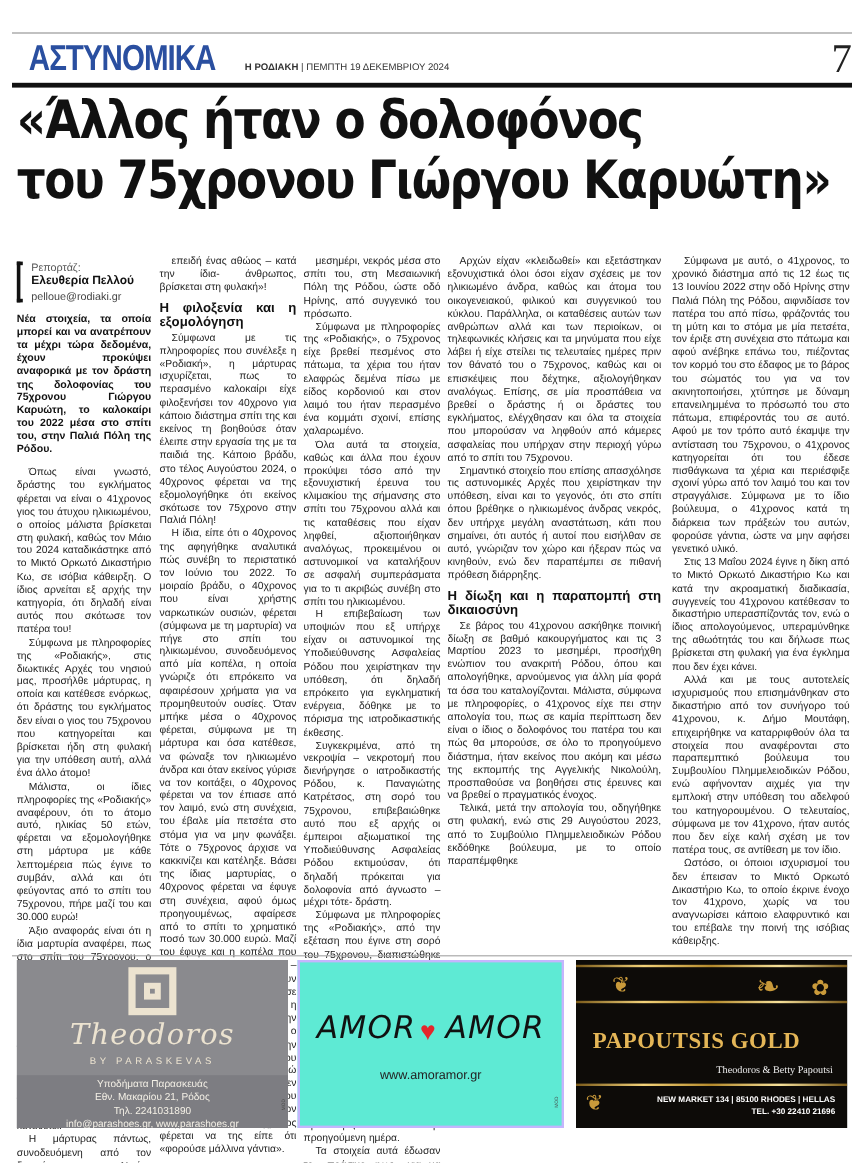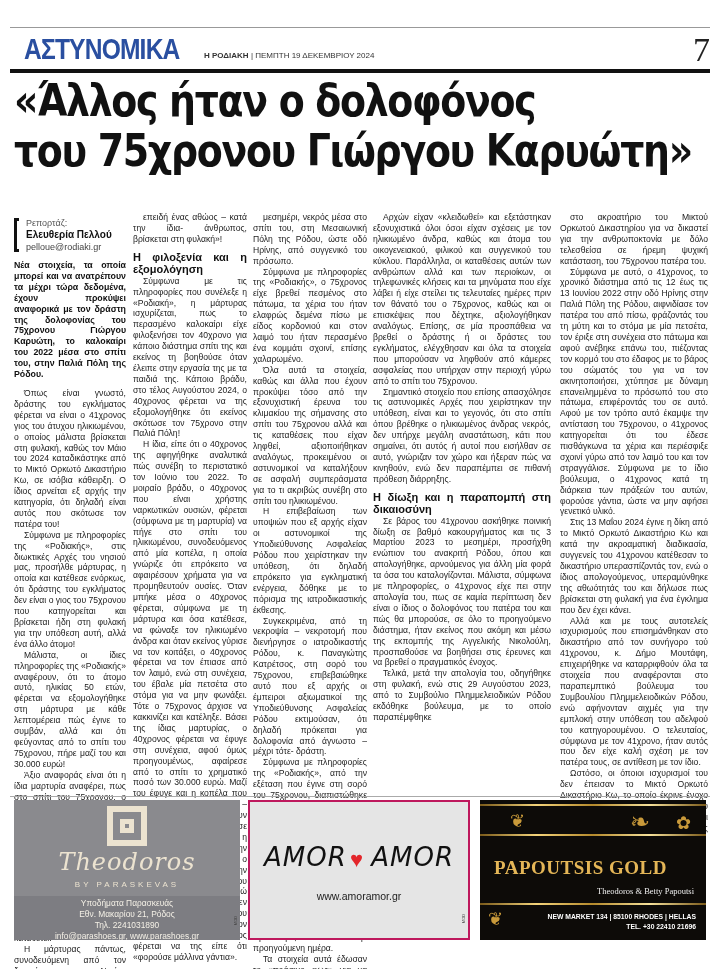--- a/index.html
+++ b/index.html
@@ -31,21 +31,21 @@
   .c5{left:560px;width:148px;}
   .bottom-rule{position:absolute;left:10px;right:10px;top:796px;height:1px;background:#aaa;}
   .ad{position:absolute;top:800px;height:140px;box-sizing:border-box;overflow:hidden;}
   .ad-parashoes{left:14px;width:226px;background:#8a8a8e;}
   .ps-logo{position:absolute;left:93px;top:6px;width:40px;height:40px;border:6px solid #ece3d0;box-sizing:border-box;}
   .ps-logo:after{content:"";position:absolute;left:7px;top:7px;width:14px;height:14px;border:5px solid #ece3d0;border-right-width:5px;box-sizing:border-box;}
   .ps-brand{position:absolute;left:0;right:0;top:48px;text-align:center;font-family:"DejaVu Serif",serif;font-style:italic;font-size:24px;color:#ece3d0;letter-spacing:1px;}
   .ps-by{position:absolute;left:0;right:0;top:80px;text-align:center;font-size:8px;letter-spacing:3px;color:#ece3d0;font-weight:normal;}
   .ps-info{position:absolute;left:0;right:0;top:96px;bottom:0;background:#7d7d82;text-align:center;font-size:8.4px;line-height:11px;color:#f4f0e6;padding-top:2px;}
   .mod{position:absolute;font-size:4px;color:#444;transform:rotate(-90deg);}
-  .ad-amor{left:248px;width:222px;border:2px solid #be185d;background:#e5e5e5;}
+  .ad-amor{left:248px;width:222px;border:2px solid #c4b5fd;background:#5eead4;}
   .amor-word{position:absolute;top:40px;font-family:"DejaVu Sans",sans-serif;font-size:26px;font-style:italic;color:#111;letter-spacing:1px;}
   .amor-l{left:14px;}
   .amor-r{right:14px;}
   .amor-heart{position:absolute;left:100px;top:47px;color:#e3262b;font-size:22px;line-height:22px;}
   .amor-url{position:absolute;left:0;right:0;top:88px;text-align:center;font-size:10.5px;color:#222;}
   .ad-gold{left:480px;width:226px;background:#0d0b08;}
   .gold-line{position:absolute;left:0;right:0;height:2px;background:linear-gradient(90deg,#7a5a1a,#f3d37a,#b48a2c,#f6e19a,#7a5a1a);}
   .gold-swirl{position:absolute;color:#c99a3a;font-size:18px;}
   .gold-title{position:absolute;left:14px;top:57px;font-family:"Liberation Serif",serif;font-weight:bold;font-size:19px;color:#e4b657;letter-spacing:0.5px;white-space:nowrap;}
   .gold-names{position:absolute;right:12px;top:86px;font-family:"Liberation Serif",serif;font-size:8.5px;color:#eee;white-space:nowrap;}
@@ -95,35 +95,34 @@
       <p>επειδή ένας αθώος – κατά την ίδια- άνθρωπος, βρίσκεται στη φυλακή»!</p>
       <h3>Η φιλοξενία και η εξομολόγηση</h3>
       <p>Σύμφωνα με τις πληροφορίες που συνέλεξε η «Ροδιακή», η μάρτυρας ισχυρίζεται, πως το περασμένο καλοκαίρι είχε φιλοξενήσει τον 40χρονο για κάποιο διάστημα σπίτι της και εκείνος τη βοηθούσε όταν έλειπε στην εργασία της με τα παιδιά της. Κάποιο βράδυ, στο τέλος Αυγούστου 2024, ο 40χρονος φέρεται να της εξομολογήθηκε ότι εκείνος σκότωσε τον 75χρονο στην Παλιά Πόλη!</p>
       <p>Η ίδια, είπε ότι ο 40χρονος της αφηγήθηκε αναλυτικά πώς συνέβη το περιστατικό τον Ιούνιο του 2022. Το μοιραίο βράδυ, ο 40χρονος που είναι χρήστης ναρκωτικών ουσιών, φέρεται (σύμφωνα με τη μαρτυρία) να πήγε στο σπίτι του ηλικιωμένου, συνοδευόμενος από μία κοπέλα, η οποία γνώριζε ότι επρόκειτο να αφαιρέσουν χρήματα για να προμηθευτούν ουσίες. Όταν μπήκε μέσα ο 40χρονος φέρεται, σύμφωνα με τη μάρτυρα και όσα κατέθεσε, να φώναξε τον ηλικιωμένο άνδρα και όταν εκείνος γύρισε να τον κοιτάξει, ο 40χρονος φέρεται να τον έπιασε από τον λαιμό, ενώ στη συνέχεια, του έβαλε μία πετσέτα στο στόμα για να μην φωνάξει. Τότε ο 75χρονος άρχισε να κακκινίζει και κατέληξε. Βάσει της ίδιας μαρτυρίας, ο 40χρονος φέρεται να έφυγε στη συνέχεια, αφού όμως προηγουμένως, αφαίρεσε από το σπίτι το χρηματικό ποσό των 30.000 ευρώ. Μαζί του έφυγε και η κοπέλα που τον συνόδευε και η οποία – σύμφωνα με όσα έχουν κατατεθεί- βρισκόταν σε κατάσταση σοκ. Γι' αυτήν, η μάρτυρας ισχυρίστηκε στην κατάθεσή της, πως ο 40χρονος της είπε ότι «την τακτοποίησε», προκειμένου να μην μιλήσει, ενώ ερωτηθείς πώς και δεν βρήκαν στοιχεία στο σπίτι του 75χρονου που να τον ενοχοποιούν, ο 40χρονος φέρεται να της είπε ότι «φορούσε μάλλινα γάντια».</p>
       <h3>Η δολοφονία και η εξιχνίασή της</h3>
     </div>
   <div class="col c3">
       <p>μεσημέρι, νεκρός μέσα στο σπίτι του, στη Μεσαιωνική Πόλη της Ρόδου, ώστε οδό Ηρίνης, από συγγενικό του πρόσωπο.</p>
       <p>Σύμφωνα με πληροφορίες της «Ροδιακής», ο 75χρονος είχε βρεθεί πεσμένος στο πάτωμα, τα χέρια του ήταν ελαφρώς δεμένα πίσω με είδος κορδονιού και στον λαιμό του ήταν περασμένο ένα κομμάτι σχοινί, επίσης χαλαρωμένο.</p>
       <p>Όλα αυτά τα στοιχεία, καθώς και άλλα που έχουν προκύψει τόσο από την εξονυχιστική έρευνα του κλιμακίου της σήμανσης στο σπίτι του 75χρονου αλλά και τις καταθέσεις που είχαν ληφθεί, αξιοποιήθηκαν αναλόγως, προκειμένου οι αστυνομικοί να καταλήξουν σε ασφαλή συμπεράσματα για το τι ακριβώς συνέβη στο σπίτι του ηλικιωμένου.</p>
-      <p>Η επιβεβαίωση των υποψιών που εξ αρχής είχαν οι αστυνομικοί της Υποδιεύθυνσης Ασφαλείας Ρόδου που χειρίστηκαν την υπόθεση, ότι δηλαδή επρόκειτο για εγκληματική ενέργεια, δόθηκε με το πόρισμα της ιατροδικαστικής έκθεσης.</p>
+      <p>Η επιβεβαίωση των υποψιών που εξ υπήρχε είχαν οι αστυνομικοί της Υποδιεύθυνσης Ασφαλείας Ρόδου που χειρίστηκαν την υπόθεση, ότι δηλαδή επρόκειτο για εγκληματική ενέργεια, δόθηκε με το πόρισμα της ιατροδικαστικής έκθεσης.</p>
       <p>Συγκεκριμένα, από τη νεκροψία – νεκροτομή που διενήργησε ο ιατροδικαστής Ρόδου, κ. Παναγιώτης Κατρέτσος, στη σορό του 75χρονου, επιβεβαιώθηκε αυτό που εξ αρχής οι έμπειροι αξιωματικοί της Υποδιεύθυνσης Ασφαλείας Ρόδου εκτιμούσαν, ότι δηλαδή πρόκειται για δολοφονία από άγνωστο – μέχρι τότε- δράστη.</p>
       <p>Σύμφωνα με πληροφορίες της «Ροδιακής», από την εξέταση που έγινε στη σορό του 75χρονου, διαπιστώθηκε ότι ο θάνατός του προήλθε είτε από πνιγμό (του έγινε φραγή σε στόμα και μύτη απ' όπου ανέπνεε) είτε από στραγγαλισμό (καθώς υπήρχε θλιμμένη από σχοινί γύρω από τον λαιμό του) ή ακόμα και σε συνδυασμό των δύο αυτών περιπτώσεων.</p>
       <p>Σε ό,τι αφορά τον χρόνο θανάτου του άτυχου 75χρονου, αυτός προσδιορίζεται την προηγούμενη ημέρα.</p>
       <p>Τα στοιχεία αυτά έδωσαν το «πράσινο φως» για να εντατικοποιηθούν ακόμη περισσότερο οι έρευνες, κάτι που συνεχίστηκε όλο αυτό το διάστημα.</p>
     </div>
   <div class="col c4">
       <p>Αρχών είχαν «κλειδωθεί» και εξετάστηκαν εξονυχιστικά όλοι όσοι είχαν σχέσεις με τον ηλικιωμένο άνδρα, καθώς και άτομα του οικογενειακού, φιλικού και συγγενικού του κύκλου. Παράλληλα, οι καταθέσεις αυτών των ανθρώπων αλλά και των περιοίκων, οι τηλεφωνικές κλήσεις και τα μηνύματα που είχε λάβει ή είχε στείλει τις τελευταίες ημέρες πριν τον θάνατό του ο 75χρονος, καθώς και οι επισκέψεις που δέχτηκε, αξιολογήθηκαν αναλόγως. Επίσης, σε μία προσπάθεια να βρεθεί ο δράστης ή οι δράστες του εγκλήματος, ελέγχθησαν και όλα τα στοιχεία που μπορούσαν να ληφθούν από κάμερες ασφαλείας που υπήρχαν στην περιοχή γύρω από το σπίτι του 75χρονου.</p>
       <p>Σημαντικό στοιχείο που επίσης απασχόλησε τις αστυνομικές Αρχές που χειρίστηκαν την υπόθεση, είναι και το γεγονός, ότι στο σπίτι όπου βρέθηκε ο ηλικιωμένος άνδρας νεκρός, δεν υπήρχε μεγάλη αναστάτωση, κάτι που σημαίνει, ότι αυτός ή αυτοί που εισήλθαν σε αυτό, γνώριζαν τον χώρο και ήξεραν πώς να κινηθούν, ενώ δεν παραπέμπει σε πιθανή πρόθεση διάρρηξης.</p>
       <h3>Η δίωξη και η παραπομπή στη δικαιοσύνη</h3>
       <p>Σε βάρος του 41χρονου ασκήθηκε ποινική δίωξη σε βαθμό κακουργήματος και τις 3 Μαρτίου 2023 το μεσημέρι, προσήχθη ενώπιον του ανακριτή Ρόδου, όπου και απολογήθηκε, αρνούμενος για άλλη μία φορά τα όσα του καταλογίζονται. Μάλιστα, σύμφωνα με πληροφορίες, ο 41χρονος είχε πει στην απολογία του, πως σε καμία περίπτωση δεν είναι ο ίδιος ο δολοφόνος του πατέρα του και πώς θα μπορούσε, σε όλο το προηγούμενο διάστημα, ήταν εκείνος που ακόμη και μέσω της εκπομπής της Αγγελικής Νικολούλη, προσπαθούσε να βοηθήσει στις έρευνες και να βρεθεί ο πραγματικός ένοχος.</p>
       <p>Τελικά, μετά την απολογία του, οδηγήθηκε στη φυλακή, ενώ στις 29 Αυγούστου 2023, από το Συμβούλιο Πλημμελειοδικών Ρόδου εκδόθηκε βούλευμα, με το οποίο παραπέμφθηκε</p>
     </div>
   <div class="col c5">
-      <p>στο ακροατήριο του Μικτού Ορκωτού Δικαστηρίου για να δικαστεί για την ανθρωποκτονία με δόλο τελεσθείσα σε ήρεμη ψυχική κατάσταση, του 75χρονου πατέρα του.</p>
       <p>Σύμφωνα με αυτό, ο 41χρονος, το χρονικό διάστημα από τις 12 έως τις 13 Ιουνίου 2022 στην οδό Ηρίνης στην Παλιά Πόλη της Ρόδου, αιφνιδίασε τον πατέρα του από πίσω, φράζοντάς του τη μύτη και το στόμα με μία πετσέτα, τον έριξε στη συνέχεια στο πάτωμα και αφού ανέβηκε επάνω του, πιέζοντας τον κορμό του στο έδαφος με το βάρος του σώματός του για να τον ακινητοποιήσει, χτύπησε με δύναμη επανειλημμένα το πρόσωπό του στο πάτωμα, επιφέροντάς του σε αυτό. Αφού με τον τρόπο αυτό έκαμψε την αντίσταση του 75χρονου, ο 41χρονος κατηγορείται ότι του έδεσε πισθάγκωνα τα χέρια και περιέσφιξε σχοινί γύρω από τον λαιμό του και τον στραγγάλισε. Σύμφωνα με το ίδιο βούλευμα, ο 41χρονος κατά τη διάρκεια των πράξεών του αυτών, φορούσε γάντια, ώστε να μην αφήσει γενετικό υλικό.</p>
       <p>Στις 13 Μαΐου 2024 έγινε η δίκη από το Μικτό Ορκωτό Δικαστήριο Κω και κατά την ακροαματική διαδικασία, συγγενείς του 41χρονου κατέθεσαν το δικαστήριο υπερασπίζοντάς τον, ενώ ο ίδιος απολογούμενος, υπεραμύνθηκε της αθωότητάς του και δήλωσε πως βρίσκεται στη φυλακή για ένα έγκλημα που δεν έχει κάνει.</p>
       <p>Αλλά και με τους αυτοτελείς ισχυρισμούς που επισημάνθηκαν στο δικαστήριο από τον συνήγορο τού 41χρονου, κ. Δήμο Μουτάφη, επιχειρήθηκε να καταρριφθούν όλα τα στοιχεία που αναφέρονται στο παραπεμπτικό βούλευμα του Συμβουλίου Πλημμελειοδικών Ρόδου, ενώ αφήνονταν αιχμές για την εμπλοκή στην υπόθεση του αδελφού του κατηγορουμένου. Ο τελευταίος, σύμφωνα με τον 41χρονο, ήταν αυτός που δεν είχε καλή σχέση με τον πατέρα τους, σε αντίθεση με τον ίδιο.</p>
       <p>Ωστόσο, οι όποιοι ισχυρισμοί του δεν έπεισαν το Μικτό Ορκωτό Δικαστήριο Κω, το οποίο έκρινε ένοχο τον 41χρονο, χωρίς να του αναγνωρίσει κάποιο ελαφρυντικό και του επέβαλε την ποινή της ισόβιας κάθειρξης.</p>
     </div>
 
   <div class="bottom-rule"></div>
 
   <div class="ad ad-parashoes">
     <div class="ps-logo"></div>

